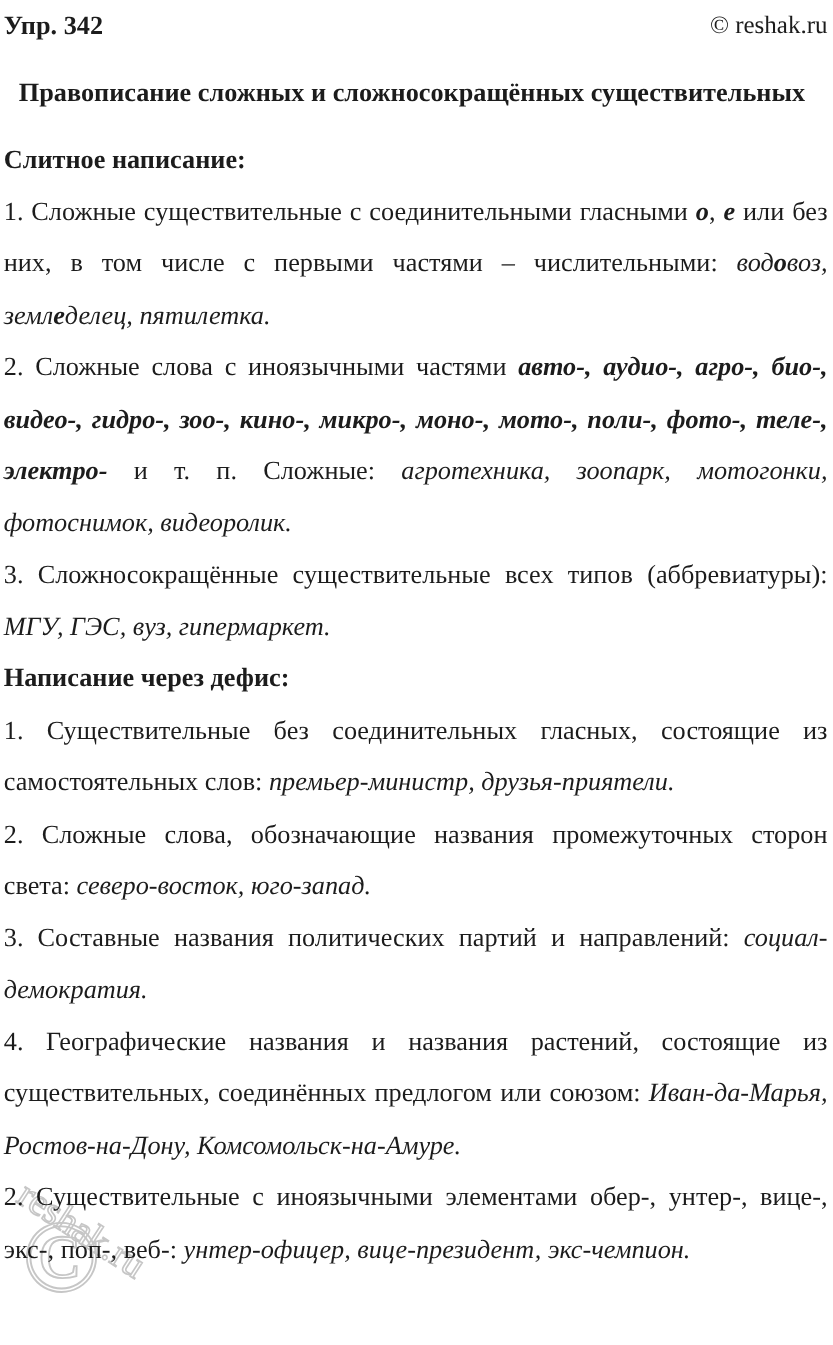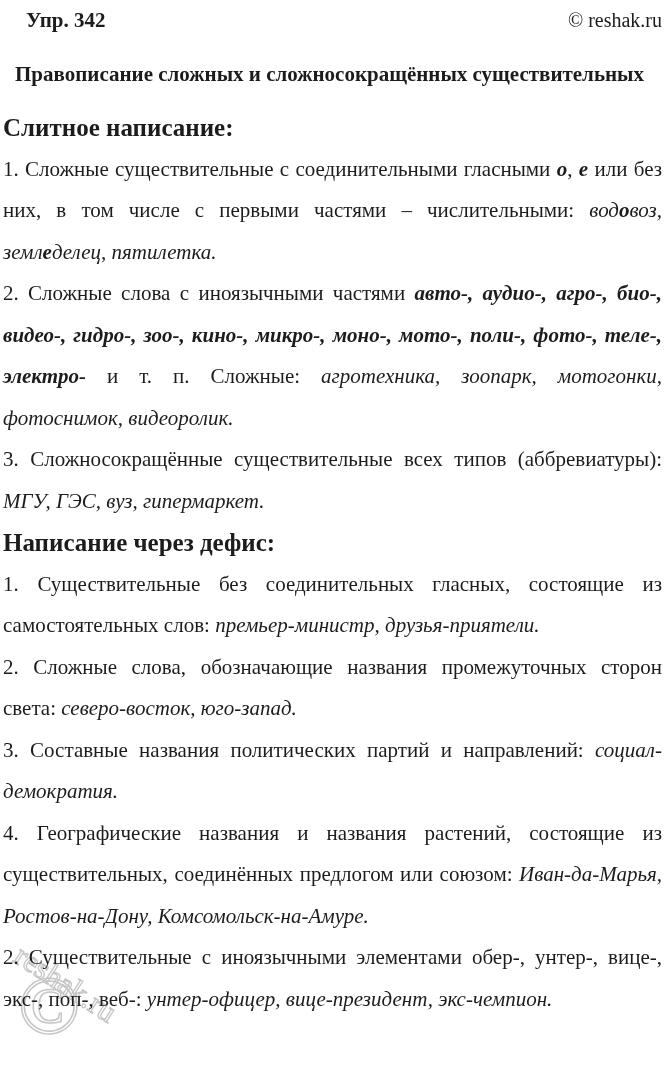--- a/index.html
+++ b/index.html
@@ -14,34 +14,33 @@
     font-family: "Liberation Serif", serif;
     font-size: 21px;
     color: #1c1c1c;
   }
   .content { position: relative; z-index: 1; }
   .topbar {
     display: flex;
     justify-content: space-between;
     align-items: flex-end;
     line-height: 41.5px;
-    margin-left: 23px;
   }
   .exercise { font-weight: bold; font-size: 21px; }
   .copyright { font-weight: normal; font-size: 20px; }
   h1.title {
     margin: 12px;
     font-size: 21px;
     font-weight: bold;
     line-height: 41.5px;
     text-align: left;
   }
   h2.section-heading {
     margin: 0;
-    font-size: 25px;
+    font-size: 21px;
     font-weight: bold;
     line-height: 41.5px;
     text-align: left;
   }
   p.para {
     margin: 0;
     line-height: 41.5px;
     text-align: justify;
   }
   .seg-n { font-style: normal; font-weight: normal; margin-top: 12px; }

